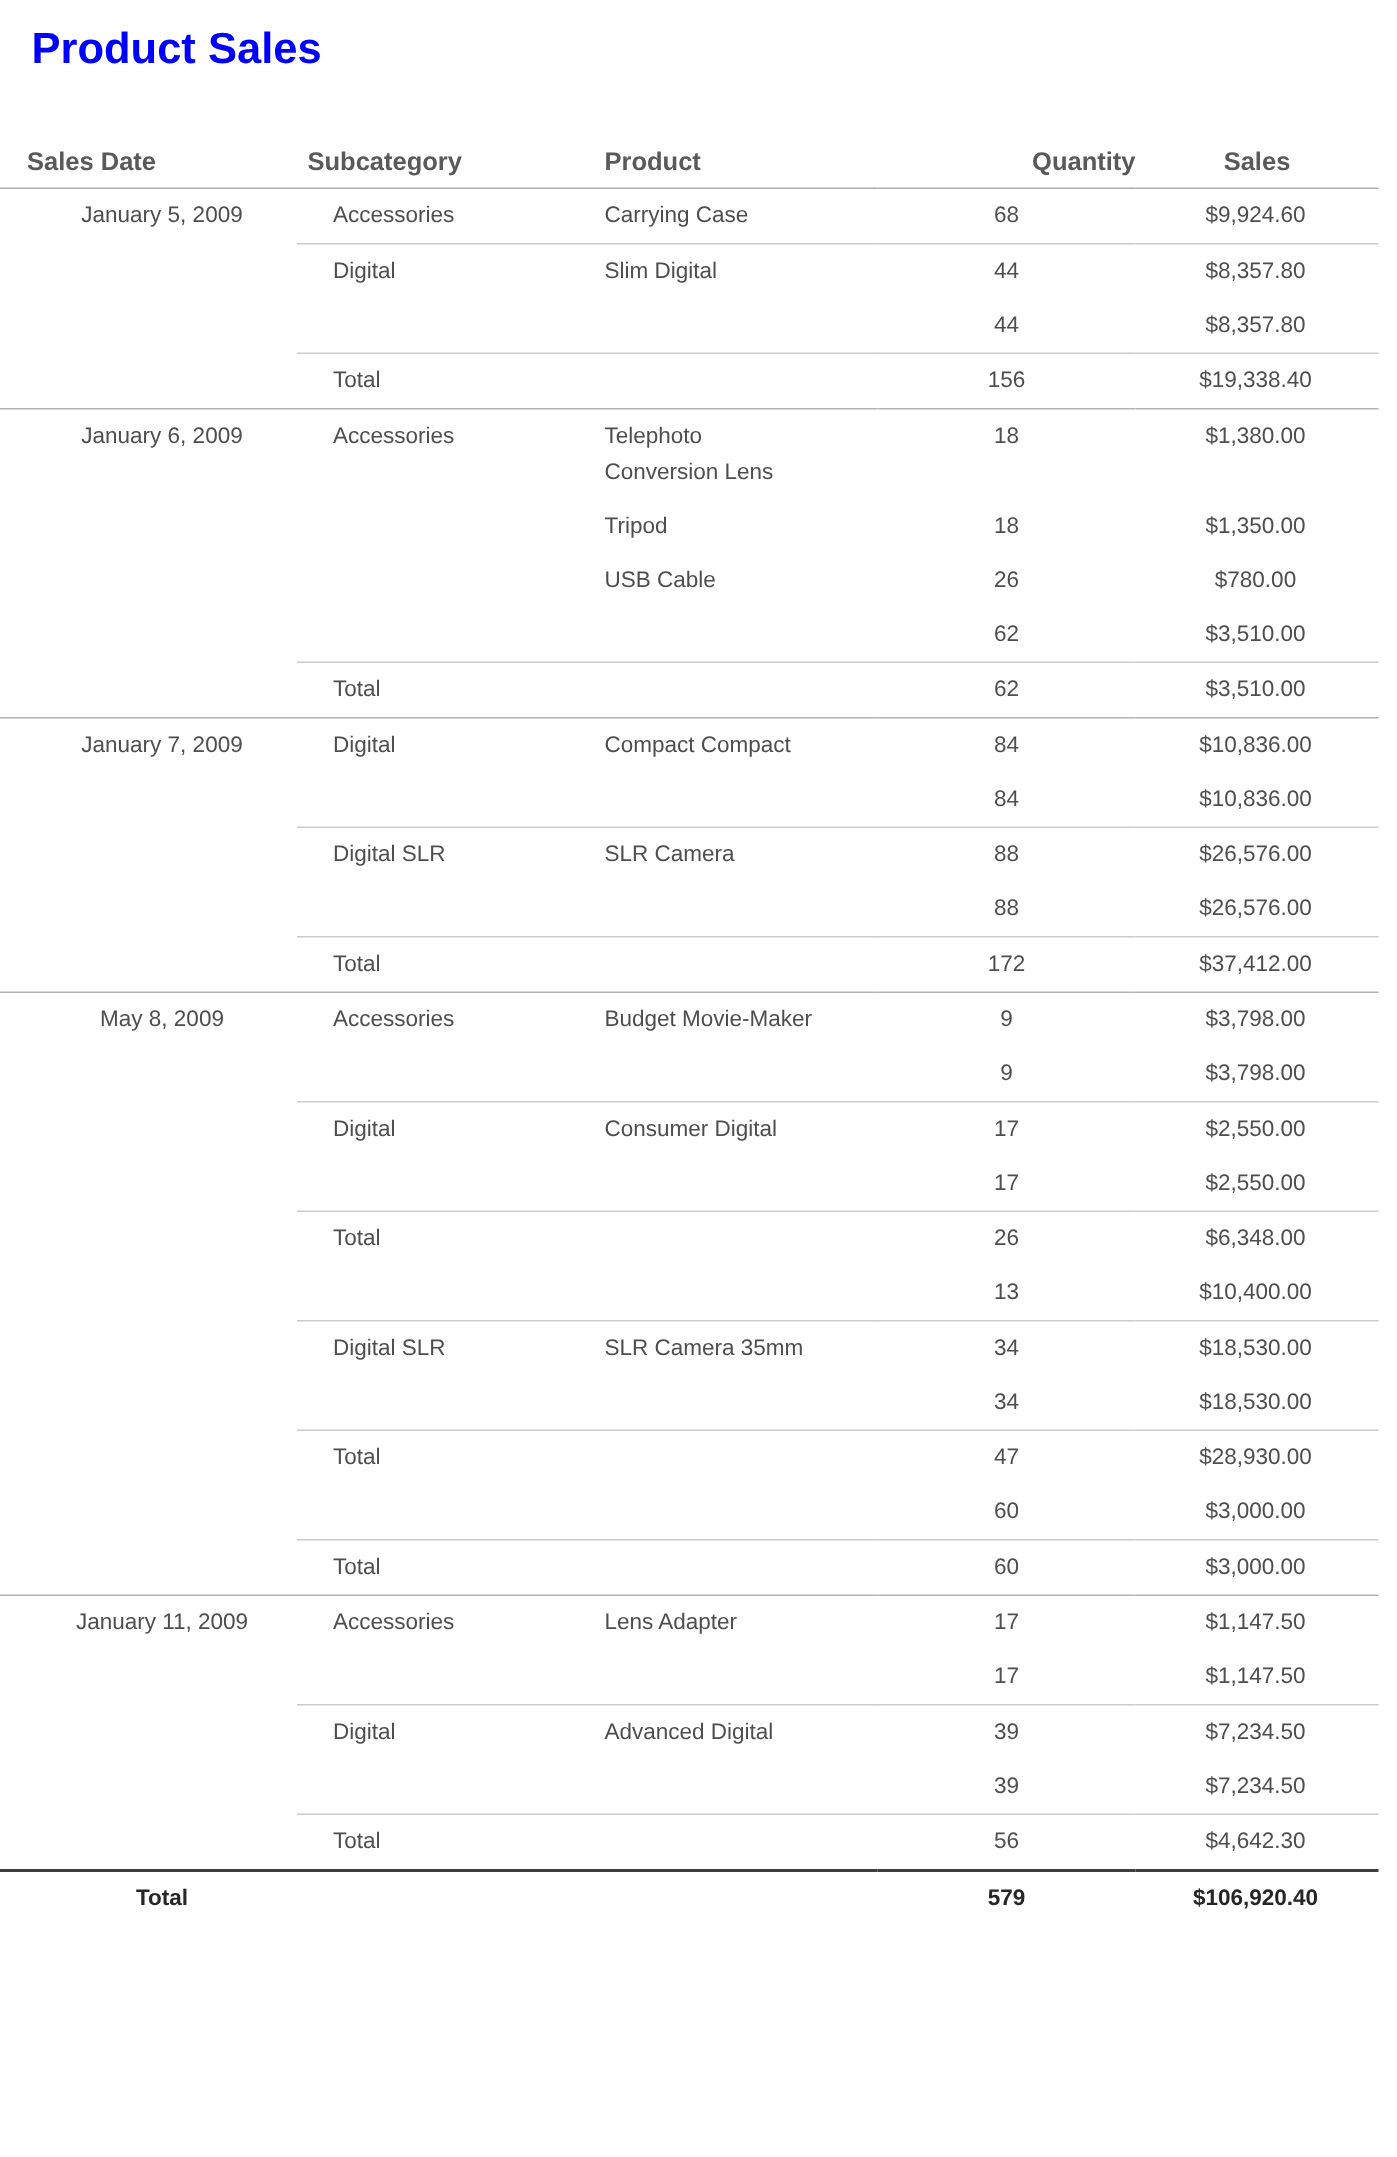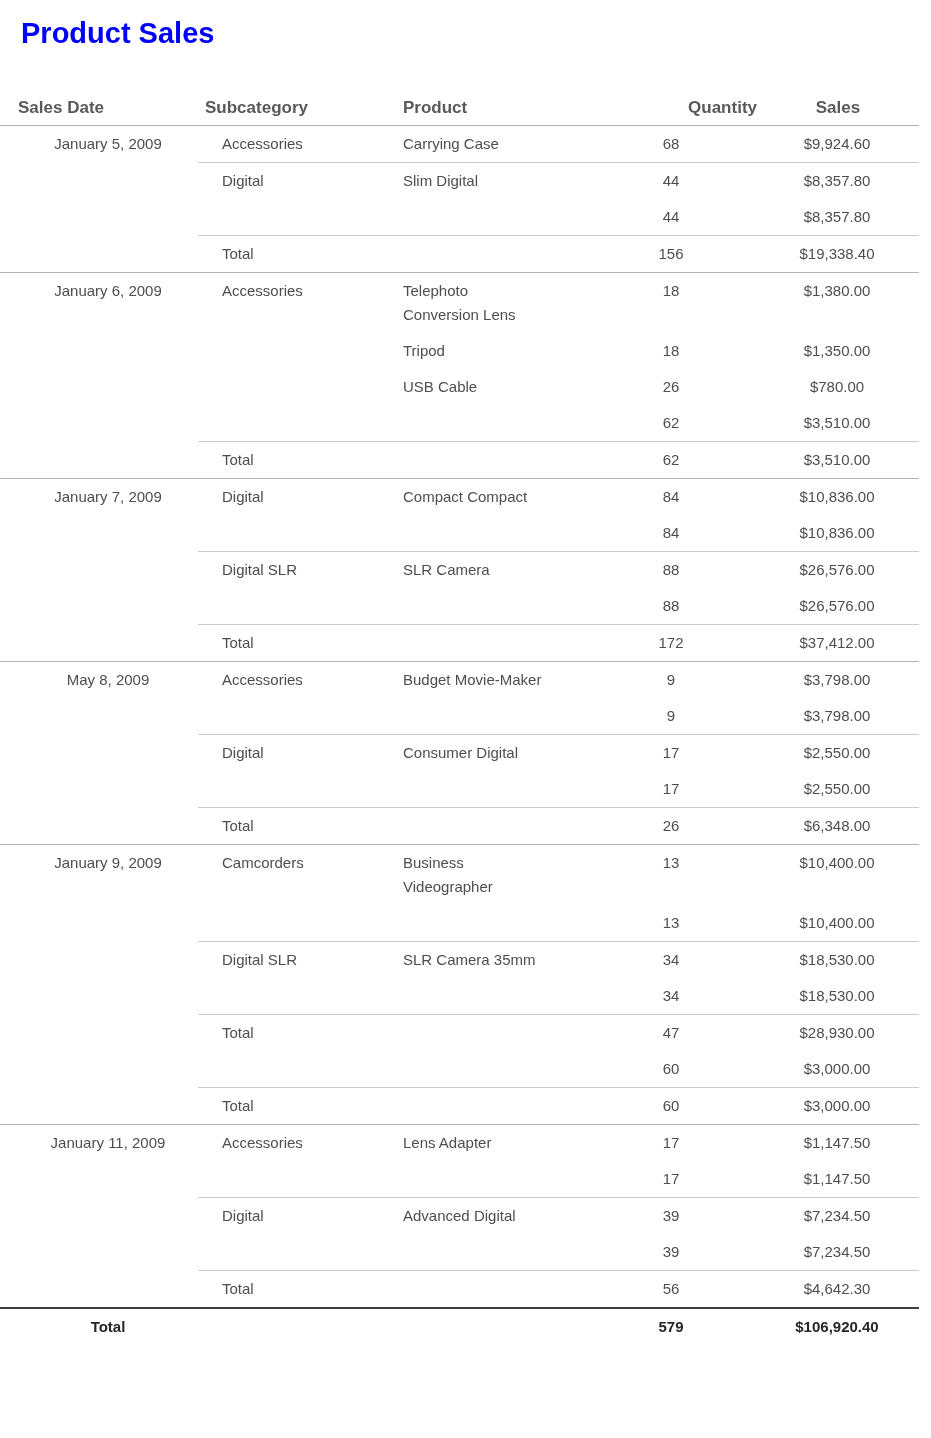--- a/index.html
+++ b/index.html
@@ -229,28 +229,20 @@
           <td class="cell-quantity">17</td>
           <td class="cell-sales">$2,550.00</td>
         </tr>
         <tr class="sub-sep">
           <td class="cell-date"></td>
           <td class="cell-subcategory">Total</td>
           <td class="cell-product"></td>
           <td class="cell-quantity">26</td>
           <td class="cell-sales">$6,348.00</td>
         </tr>
-        <tr class="date-sep">
-          <td class="cell-date">January 9, 2009</td>
-          <td class="cell-subcategory">Camcorders</td>
-          <td class="cell-product">Business
-Videographer</td>
-          <td class="cell-quantity">13</td>
-          <td class="cell-sales">$10,400.00</td>
-        </tr>
         <tr>
           <td class="cell-date"></td>
           <td class="cell-subcategory"></td>
           <td class="cell-product"></td>
           <td class="cell-quantity">13</td>
           <td class="cell-sales">$10,400.00</td>
         </tr>
         <tr class="sub-sep">
           <td class="cell-date"></td>
           <td class="cell-subcategory">Digital SLR</td>

